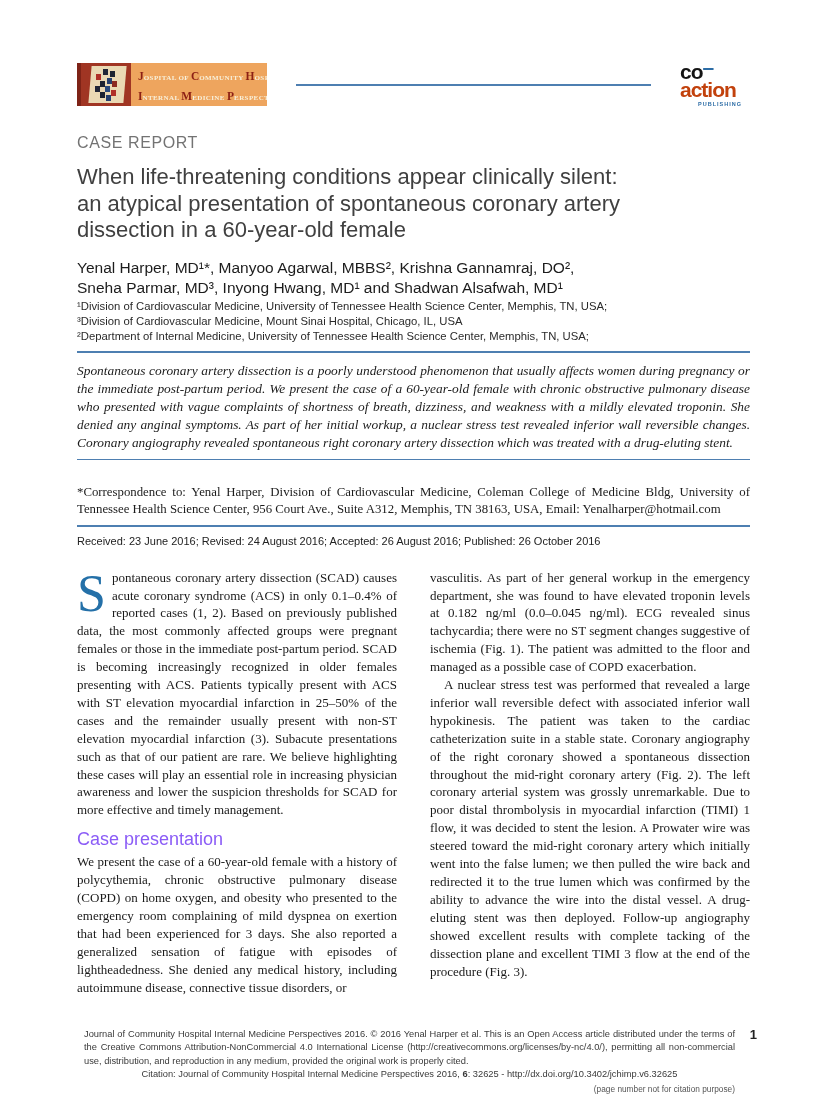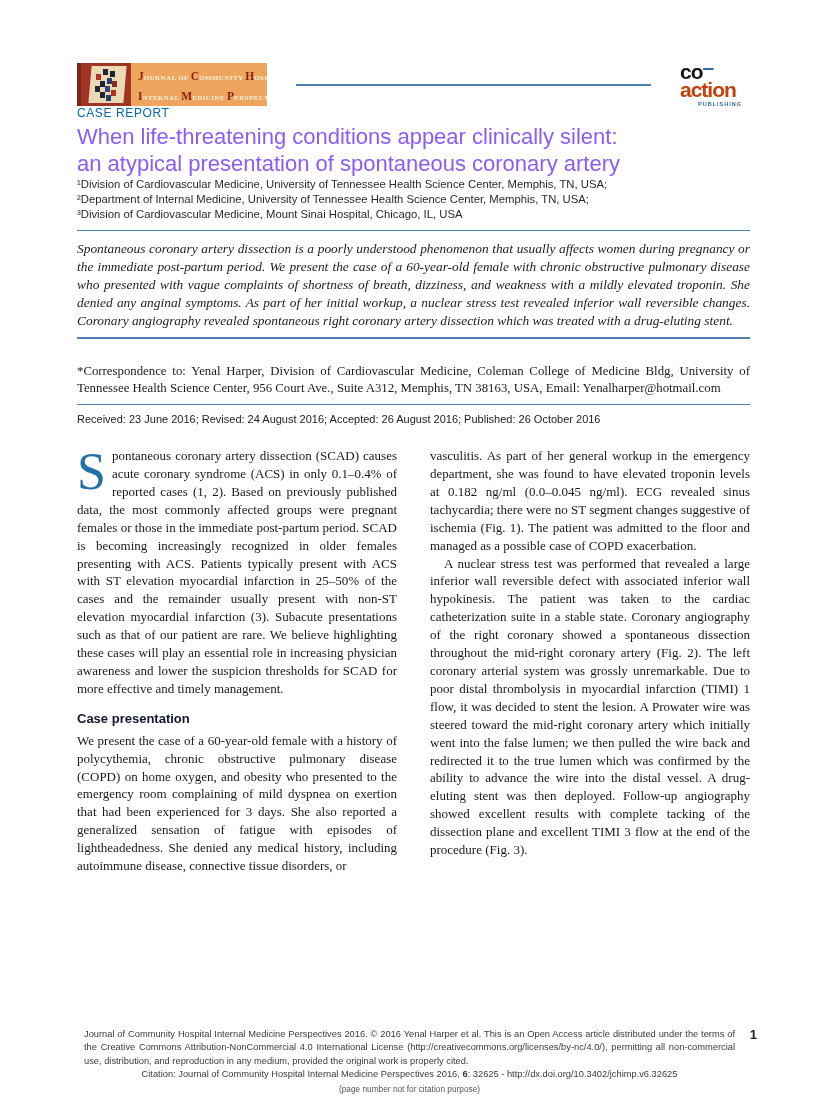--- a/index.html
+++ b/index.html
@@ -28,84 +28,89 @@
   .logo-line .lg { font-family:"Liberation Serif",serif; font-weight:bold; font-size:11.5px; color:#8c1f14; }
   .logo-line .sm { font-family:"Liberation Serif",serif; font-weight:bold; font-size:7px; color:#f8f0da; letter-spacing:.4px; }
   .header-rule { flex:1; height:2px; background:#4e7fb1; margin:0 29px; }
   .coaction { width:70px; font-family:"Liberation Sans",sans-serif; flex:none; margin-top:2px; }
   .coaction .co-line { font-weight:bold; font-size:21px; line-height:.72; letter-spacing:-1px; color:#141414; }
   .coaction .dash { color:#2d6da6; position:relative; top:-5px; }
   .coaction .action { font-weight:bold; font-size:21px; line-height:.95; letter-spacing:-1px; color:#c2410c; }
   .coaction .publishing { font-size:5.5px; font-weight:bold; color:#2d6da6; letter-spacing:1px; text-align:right; margin-top:1px; width:62px; }
 
   
-  .kicker { font-family:"Liberation Sans",sans-serif; font-size:12px; color:#0369a1; letter-spacing:.6px; }
-  .title { margin-top:4px; font-family:"Liberation Sans",sans-serif; font-size:22px; line-height:26.5px; color:#8b5cf6; font-weight:400; }
+  .kicker { margin-top:28px; font-family:"Liberation Sans",sans-serif; font-size:16px; color:#737373; letter-spacing:.6px; }
+  .title { margin-top:12px; font-family:"Liberation Sans",sans-serif; font-size:22px; line-height:26.5px; color:#404040; font-weight:400; }
   .authors { margin-top:14px; font-family:"Liberation Sans",sans-serif; font-size:15.5px; line-height:20.5px; color:#1c1c1c; }
   .affiliations { font-family:"Liberation Sans",sans-serif; font-size:11.3px; line-height:15.2px; color:#2a2a2a; }
   .rule { height:1.5px; background:#4e7fb1; margin-top:7px; }
 
   
   .abstract { margin-top:9px; font-size:13.4px; line-height:18px; text-align:justify;font-style:italic; }
   .keywords { margin-top:8px; font-size:13px; font-style:italic; }
   .correspondence { margin-top:24px; font-size:12.8px; line-height:17px; text-align:justify; }
   .dates { margin-top:8px; font-family:"Liberation Sans",sans-serif; font-size:11px; color:#222; }
 
   
   .columns { display:flex; gap:33px; margin-top:22px; height:442px; overflow:hidden; }
   .col { flex:1; font-size:13px; line-height:17.9px; text-align:justify; color:#191919; }
   .dropcap { float:left; font-size:52px; line-height:45px; color:#2470a8; padding:2px 6px 0 0; }
-  .section-heading { margin:12px 0 4px 0; font-family:"Liberation Sans",sans-serif; font-size:13px; font-weight:700; color:#0f172a; }
+  .section-heading { margin:12px 0 4px 0; font-family:"Liberation Sans",sans-serif; font-size:18px; font-weight:400; color:#8b5cf6; }
   .indent { text-indent:14px; }
 
   
   .footer { position:absolute; left:84px; right:70px; top:1028px; display:flex; font-family:"Liberation Sans",sans-serif; font-size:9.3px; color:#3a3a3a; line-height:13.4px; }
   .footer-main { flex:1; margin-right:8px; }
   .license { text-align:justify; }
   .citation { text-align:center; margin-top:0; }
   .citation b { font-weight:bold; }
-  .page-note { text-align:center; font-size:8.3px; color:#555; margin-top:1px; }
+  .page-note { text-align:right; font-size:8.3px; color:#555; margin-top:1px; }
   .page-num { width:14px; text-align:right; font-weight:bold; font-size:13px; color:#222; flex:none; }
 </style>
 </head>
 <body>
 
 <div class="page">
   <div class="content">
 
     <div class="masthead">
       <div class="logo-banner">
         <div class="logo-art">
           <div class="logo-art-inner"></div>
           <div class="art-dots"></div>
         </div>
         <div class="logo-text">
-          <div class="logo-line"><span class="lg">J</span><span class="sm">OURNAL OF </span><span class="lg">C</span><span class="sm">OMMUNITY </span><span class="lg">H</span><span class="sm">OSPITAL</span></div>
+          <div class="logo-line"><span class="lg">J</span><span class="sm">OSPITAL OF </span><span class="lg">C</span><span class="sm">OMMUNITY </span><span class="lg">H</span><span class="sm">OSPITAL</span></div>
           <div class="logo-line"><span class="lg">I</span><span class="sm">NTERNAL </span><span class="lg">M</span><span class="sm">EDICINE </span><span class="lg">P</span><span class="sm">ERSPECTIVES</span></div>
         </div>
       </div>
       <div class="header-rule"></div>
       <div class="coaction">
         <div class="co-line"><span>co</span><span class="dash">–</span></div>
         <div class="action">action</div>
         <div class="publishing">PUBLISHING</div>
       </div>
     </div>
 
     <div class="kicker">CASE REPORT</div>
     <h1 class="title">
       <div>When life-threatening conditions appear clinically silent:</div>
       <div>an atypical presentation of spontaneous coronary artery</div>
+      <div>dissection in a 60-year-old female</div>
     </h1>
 
+    <div class="authors">
+      <div>Yenal Harper, MD¹*, Manyoo Agarwal, MBBS², Krishna Gannamraj, DO²,</div>
+      <div>Sneha Parmar, MD³, Inyong Hwang, MD¹ and Shadwan Alsafwah, MD¹</div>
+    </div>
 
     <div class="affiliations">
       <div>¹Division of Cardiovascular Medicine, University of Tennessee Health Science Center, Memphis, TN, USA;</div>
+      <div>³Division of Cardiovascular Medicine, Mount Sinai Hospital, Chicago, IL, USA</div>
       <div>²Department of Internal Medicine, University of Tennessee Health Science Center, Memphis, TN, USA;</div>
-      <div>³Division of Cardiovascular Medicine, Mount Sinai Hospital, Chicago, IL, USA</div>
     </div>
 
     <div class="rule"></div>
 
     <p class="abstract">Spontaneous coronary artery dissection is a poorly understood phenomenon that usually affects women during pregnancy or the immediate post-partum period. We present the case of a 60-year-old female with chronic obstructive pulmonary disease who presented with vague complaints of shortness of breath, dizziness, and weakness with a mildly elevated troponin. She denied any anginal symptoms. As part of her initial workup, a nuclear stress test revealed inferior wall reversible changes. Coronary angiography revealed spontaneous right coronary artery dissection which was treated with a drug-eluting stent.</p>
 
 
     <div class="rule"></div>
 
     <p class="correspondence">*Correspondence to: Yenal Harper, Division of Cardiovascular Medicine, Coleman College of Medicine Bldg, University of Tennessee Health Science Center, 956 Court Ave., Suite A312, Memphis, TN 38163, USA, Email: Yenalharper@hotmail.com</p>

